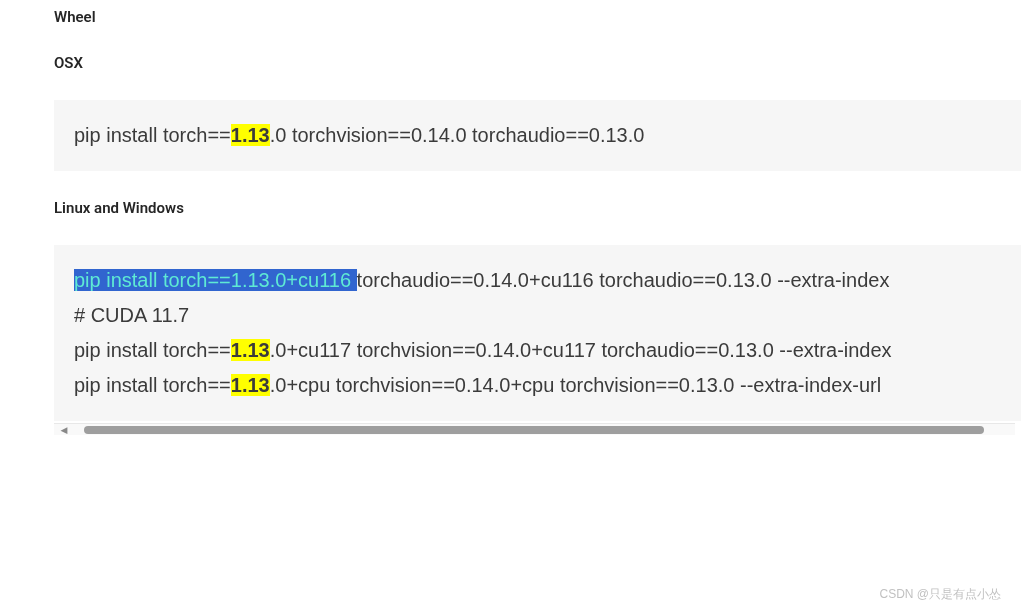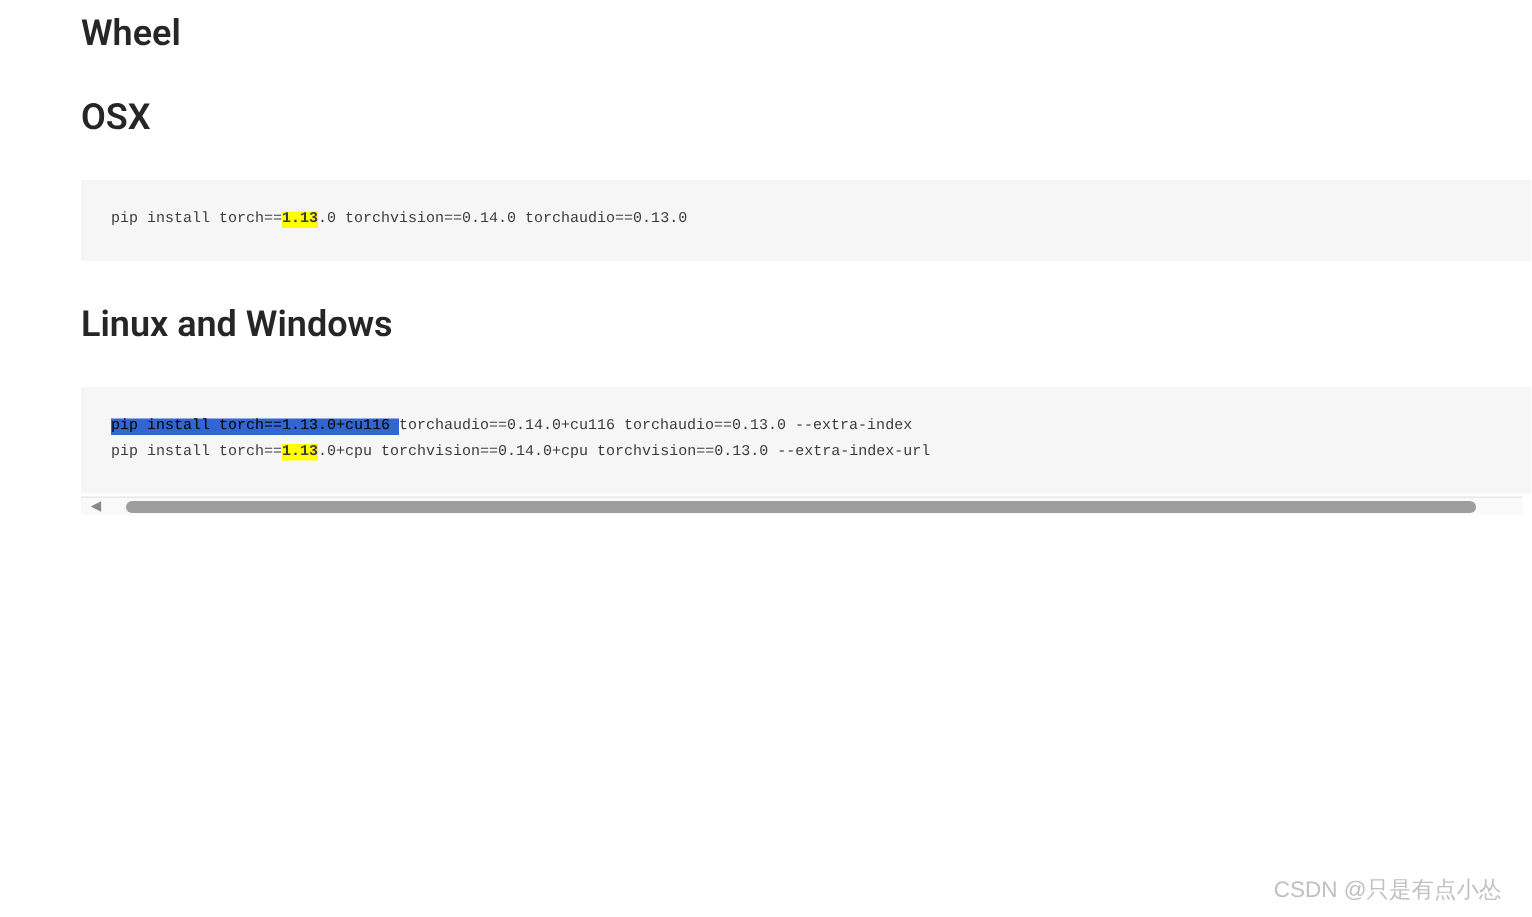--- a/index.html
+++ b/index.html
@@ -12,51 +12,51 @@
       background: #ffffff;
       padding: 0;
       width: 1021px;
       overflow-x: hidden;
     }
     .content {
       padding-left: 54px;
       padding-right: 0;
     }
     h3 {
-      font-size: 24px;
+      font-size: 15px;
       font-weight: 600;
       color: #262626;
       margin-top: 28px;
       margin-bottom: 28px;
     }
     h3:first-of-type {
       margin-top: 8px;
     }
     .code-block {
       background: #f6f6f6;
       padding: 18px 20px;
-      font-family: Liberation Mono, monospace;
-      font-size: 10px;
+      font-family: Liberation Sans, sans-serif;
+      font-size: 20px;
       line-height: 1.75;
       color: #3b3b3b;
       white-space: nowrap;
       overflow-x: hidden;
       margin-right: 0;
       position: relative;
     }
     .code-line {
       white-space: pre;
     }
     .highlight {
       background: #ffff00;
       font-weight: bold;
     }
     .selected {
       background: #3165cf;
-      color: #000000;
+      color: #5eead4;
     }
     .scrollbar-track {
       height: 12px;
       background: #f9f9f9;
       border-top: 1px solid #e8e8e8;
       position: relative;
       margin-top: 2px;
       margin-left: 54px;
       margin-right: 6px;
     }
@@ -81,21 +81,21 @@
       color: #888;
     }
     .scrollbar-arrow.left {
       left: 4px;
     }
     .watermark {
       position: absolute;
       right: 20px;
       bottom: 16px;
       color: rgba(140,140,140,0.55);
-      font-size: 15px;
+      font-size: 12px;
       font-family: sans-serif;
       pointer-events: none;
     }
     .page-wrap {
       position: relative;
       width: 1021px;
       height: 611px;
     }
   </style>
 </head>
@@ -109,20 +109,22 @@
   <h3>OSX</h3>
 
   <div class="code-block">
     <div class="code-line"><span>pip install torch==</span><span class="highlight">1.13</span><span>.0 torchvision==0.14.0 torchaudio==0.13.0</span></div>
   </div>
 
   <h3>Linux and Windows</h3>
 
   <div class="code-block">
     <div class="code-line"><span class="selected">pip install torch==1.13.0+cu116 </span><span>torchaudio==0.14.0+cu116 torchaudio==0.13.0 --extra-index</span></div>
+    <div class="code-line"># CUDA 11.7</div>
+    <div class="code-line"><span>pip install torch==</span><span class="highlight">1.13</span><span>.0+cu117 torchvision==0.14.0+cu117 torchaudio==0.13.0 --extra-index</span></div>
     <div class="code-line"><span>pip install torch==</span><span class="highlight">1.13</span><span>.0+cpu torchvision==0.14.0+cpu torchvision==0.13.0 --extra-index-url</span></div>
   </div>
 
 </div>
 
 <div class="scrollbar-track">
   <div class="scrollbar-arrow left">◀</div>
   <div class="scrollbar-thumb"></div>
 </div>
 

